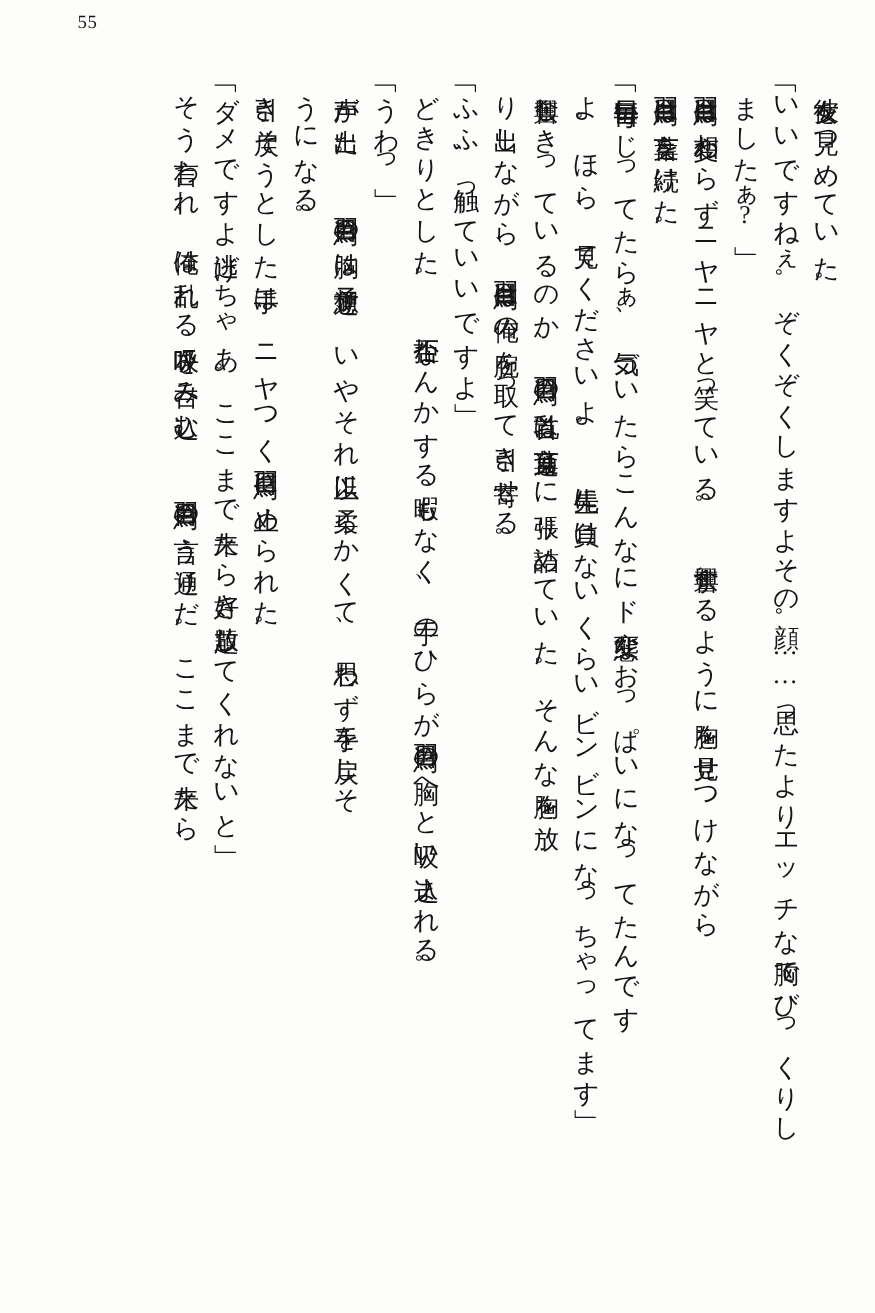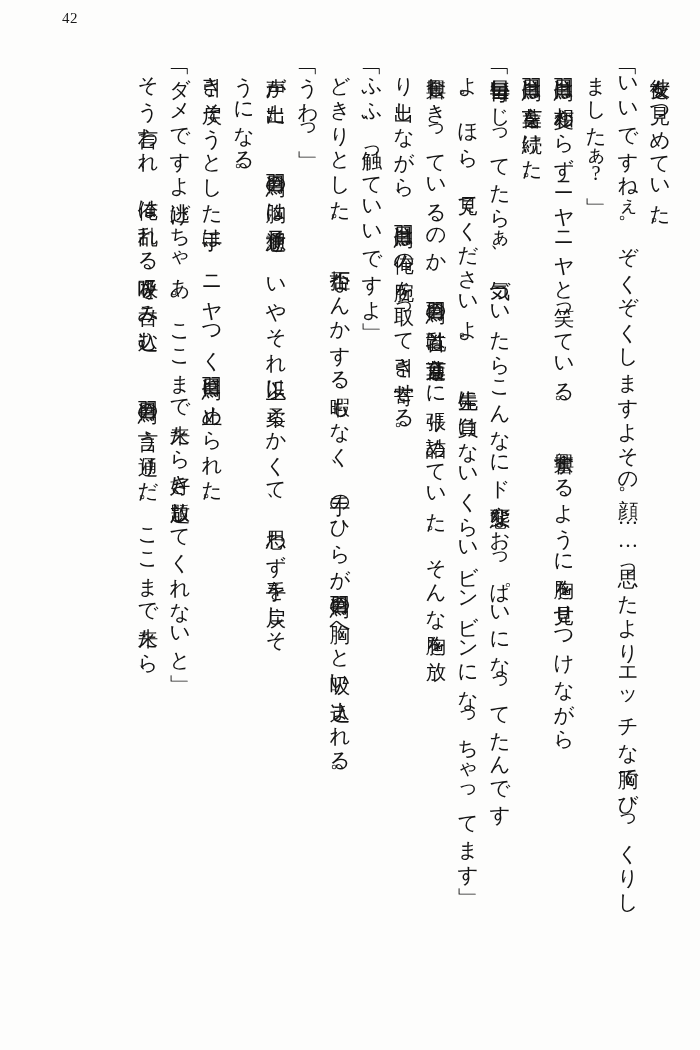--- a/index.html
+++ b/index.html
@@ -58,21 +58,21 @@
     white-space: pre;
     overflow: visible;
     font-family: "Liberation Serif", "DejaVu Serif", serif;
   }
 </style>
 </head>
 <body>
 
 <div class="page">
 
-  <div class="page-number">42</div>
+  <div class="page-number">55</div>
 
   <div class="text-block">
     <div class="vline">彼女を見つめていた。</div>
     <div class="vline">「いいですねぇ。ぞくぞくしますよその顔。……思ったよりエッチな胸でびっくりし</div>
     <div class="vline">ましたぁ?」</div>
     <div class="vline">羽目鳥は相変わらずニヤニヤと笑っている。　興奮するように胸を見せつけながら、</div>
     <div class="vline">羽目鳥は言葉を続けた。</div>
     <div class="vline">「毎日毎日いじってたらぁ、気づいたらこんなにド変態なおっぱいになってたんです</div>
     <div class="vline">よ。ほら、見てくださいよ。　先生に負けないくらいビンビンになっちゃってます」</div>
     <div class="vline">興奮しきっているのか、羽目鳥の乳首は言葉通りに張り詰めていた。そんな胸を放</div>

